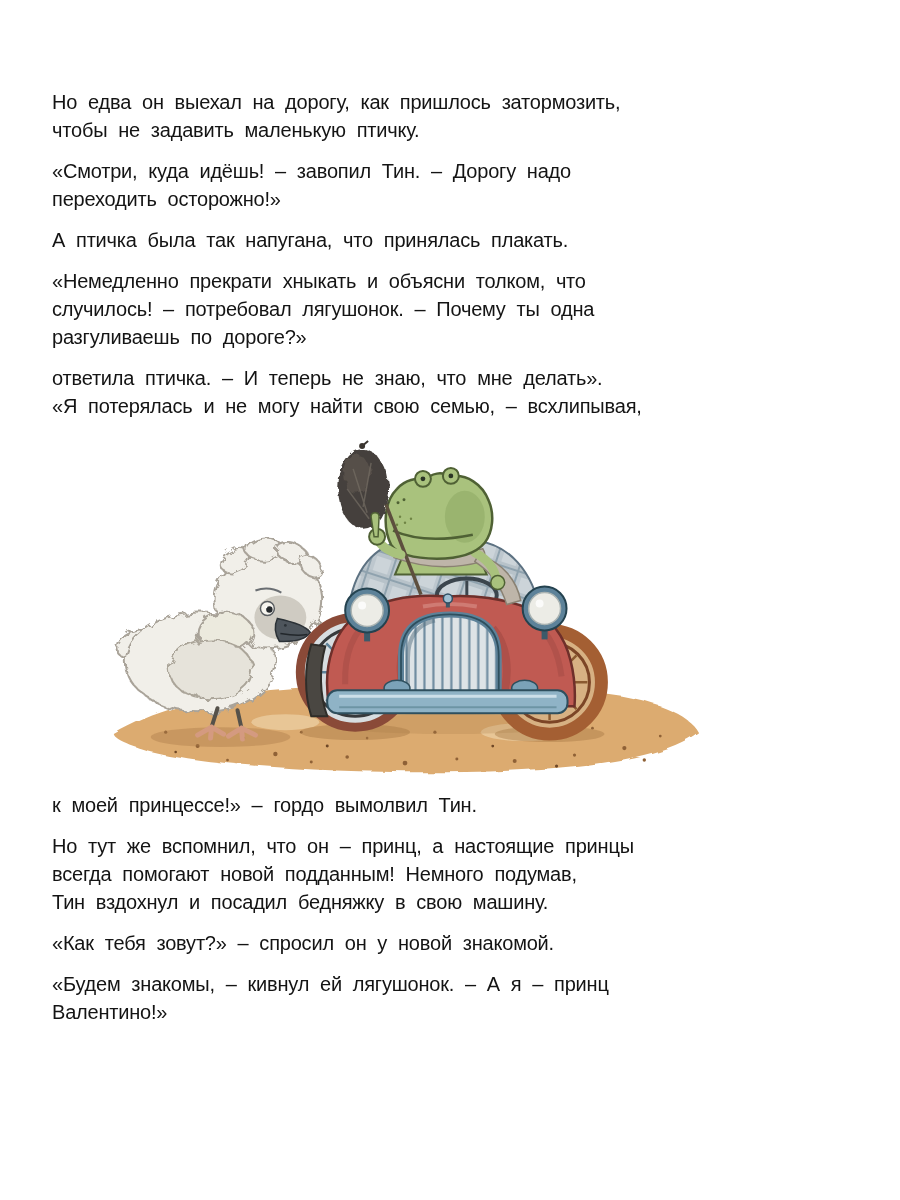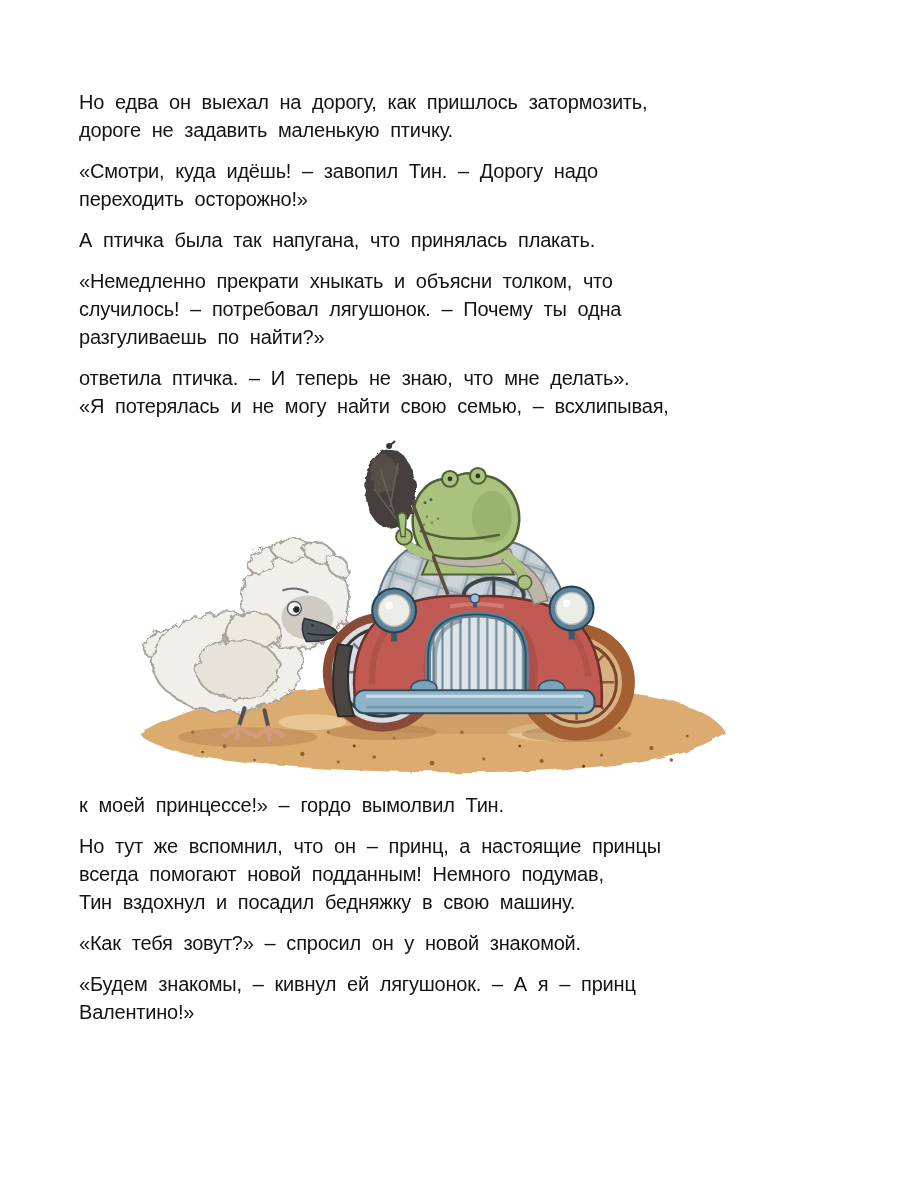--- a/index.html
+++ b/index.html
@@ -1,49 +1,49 @@
 <!DOCTYPE html>
 <html lang="ru" style="--car-red: #c05a52; --car-red-dark: #9c4540; --bumper-blue: #8fb3c6; --grille-fill: #dde3e6; --grille-slat: #6f8ca0; --metal-rim: #5d8299; --frog-green: #a9c27d; --frog-green-dark: #7e9a55; --chick-fluff: #f1efe9; --chick-shade: #c3bfb4; --beak-grey: #4e555c; --feet-pink: #d49a80; --sand: #dcab70; --sand-dark: #8f6136; --plume-black: #45403c; --plaid-base: #ccd4d9; --plaid-line: #8fa2ae; --scarf-taupe: #beb5a9; --wheel-rust: #a45f33;"><head>
 <meta charset="utf-8">
 <style>
   html,body{margin:0;padding:0;background:#e9e9e9;}
   .page{
     position:relative;width:900px;height:1200px;margin:0 auto;
     background:#ffffff;color:#141414;overflow:hidden;
     font-family:"Liberation Sans","DejaVu Sans",sans-serif;
   }
-  .content{padding:88px 58px 0 79px;}
+  .content{padding:88px 58px 0 52px;}
   .para{margin:0 0 13px 0;font-size:20px;line-height:28px;
         word-spacing:5.5px;letter-spacing:-0.2px;font-weight:400;}
   .line{display:block;white-space:nowrap;}
   figure.illustration{margin:12px 0 14px 53px;padding:0;width:600px;height:344px;}
   figure.illustration svg{display:block;}
 </style>
 </head>
 <body>
 
 <div class="page" style="background: rgb(255, 255, 255); color: rgb(20, 20, 20);">
   <div class="content">
 
     <section>
       <p class="para">
         <span class="line">Но едва он выехал на дорогу, как пришлось затормозить,</span>
-        <span class="line">дороге не задавить маленькую птичку.</span>
+        <span class="line">чтобы не задавить маленькую птичку.</span>
       </p>
       <p class="para">
         <span class="line">«Смотри, куда идёшь! – завопил Тин. – Дорогу надо</span>
         <span class="line">переходить осторожно!»</span>
       </p>
       <p class="para">
         <span class="line">А птичка была так напугана, что принялась плакать.</span>
       </p>
       <p class="para">
         <span class="line">«Немедленно прекрати хныкать и объясни толком, что</span>
         <span class="line">случилось! – потребовал лягушонок. – Почему ты одна</span>
-        <span class="line">разгуливаешь по найти?»</span>
+        <span class="line">разгуливаешь по дороге?»</span>
       </p>
       <p class="para">
         <span class="line">ответила птичка. – И теперь не знаю, что мне делать».</span>
         <span class="line">«Я потерялась и не могу найти свою семью, – всхлипывая,</span>
       </p>
     </section>
 
     <figure class="illustration">
       <svg width="600" height="344" viewBox="0 0 600 345" xmlns="http://www.w3.org/2000/svg">
         <defs>

